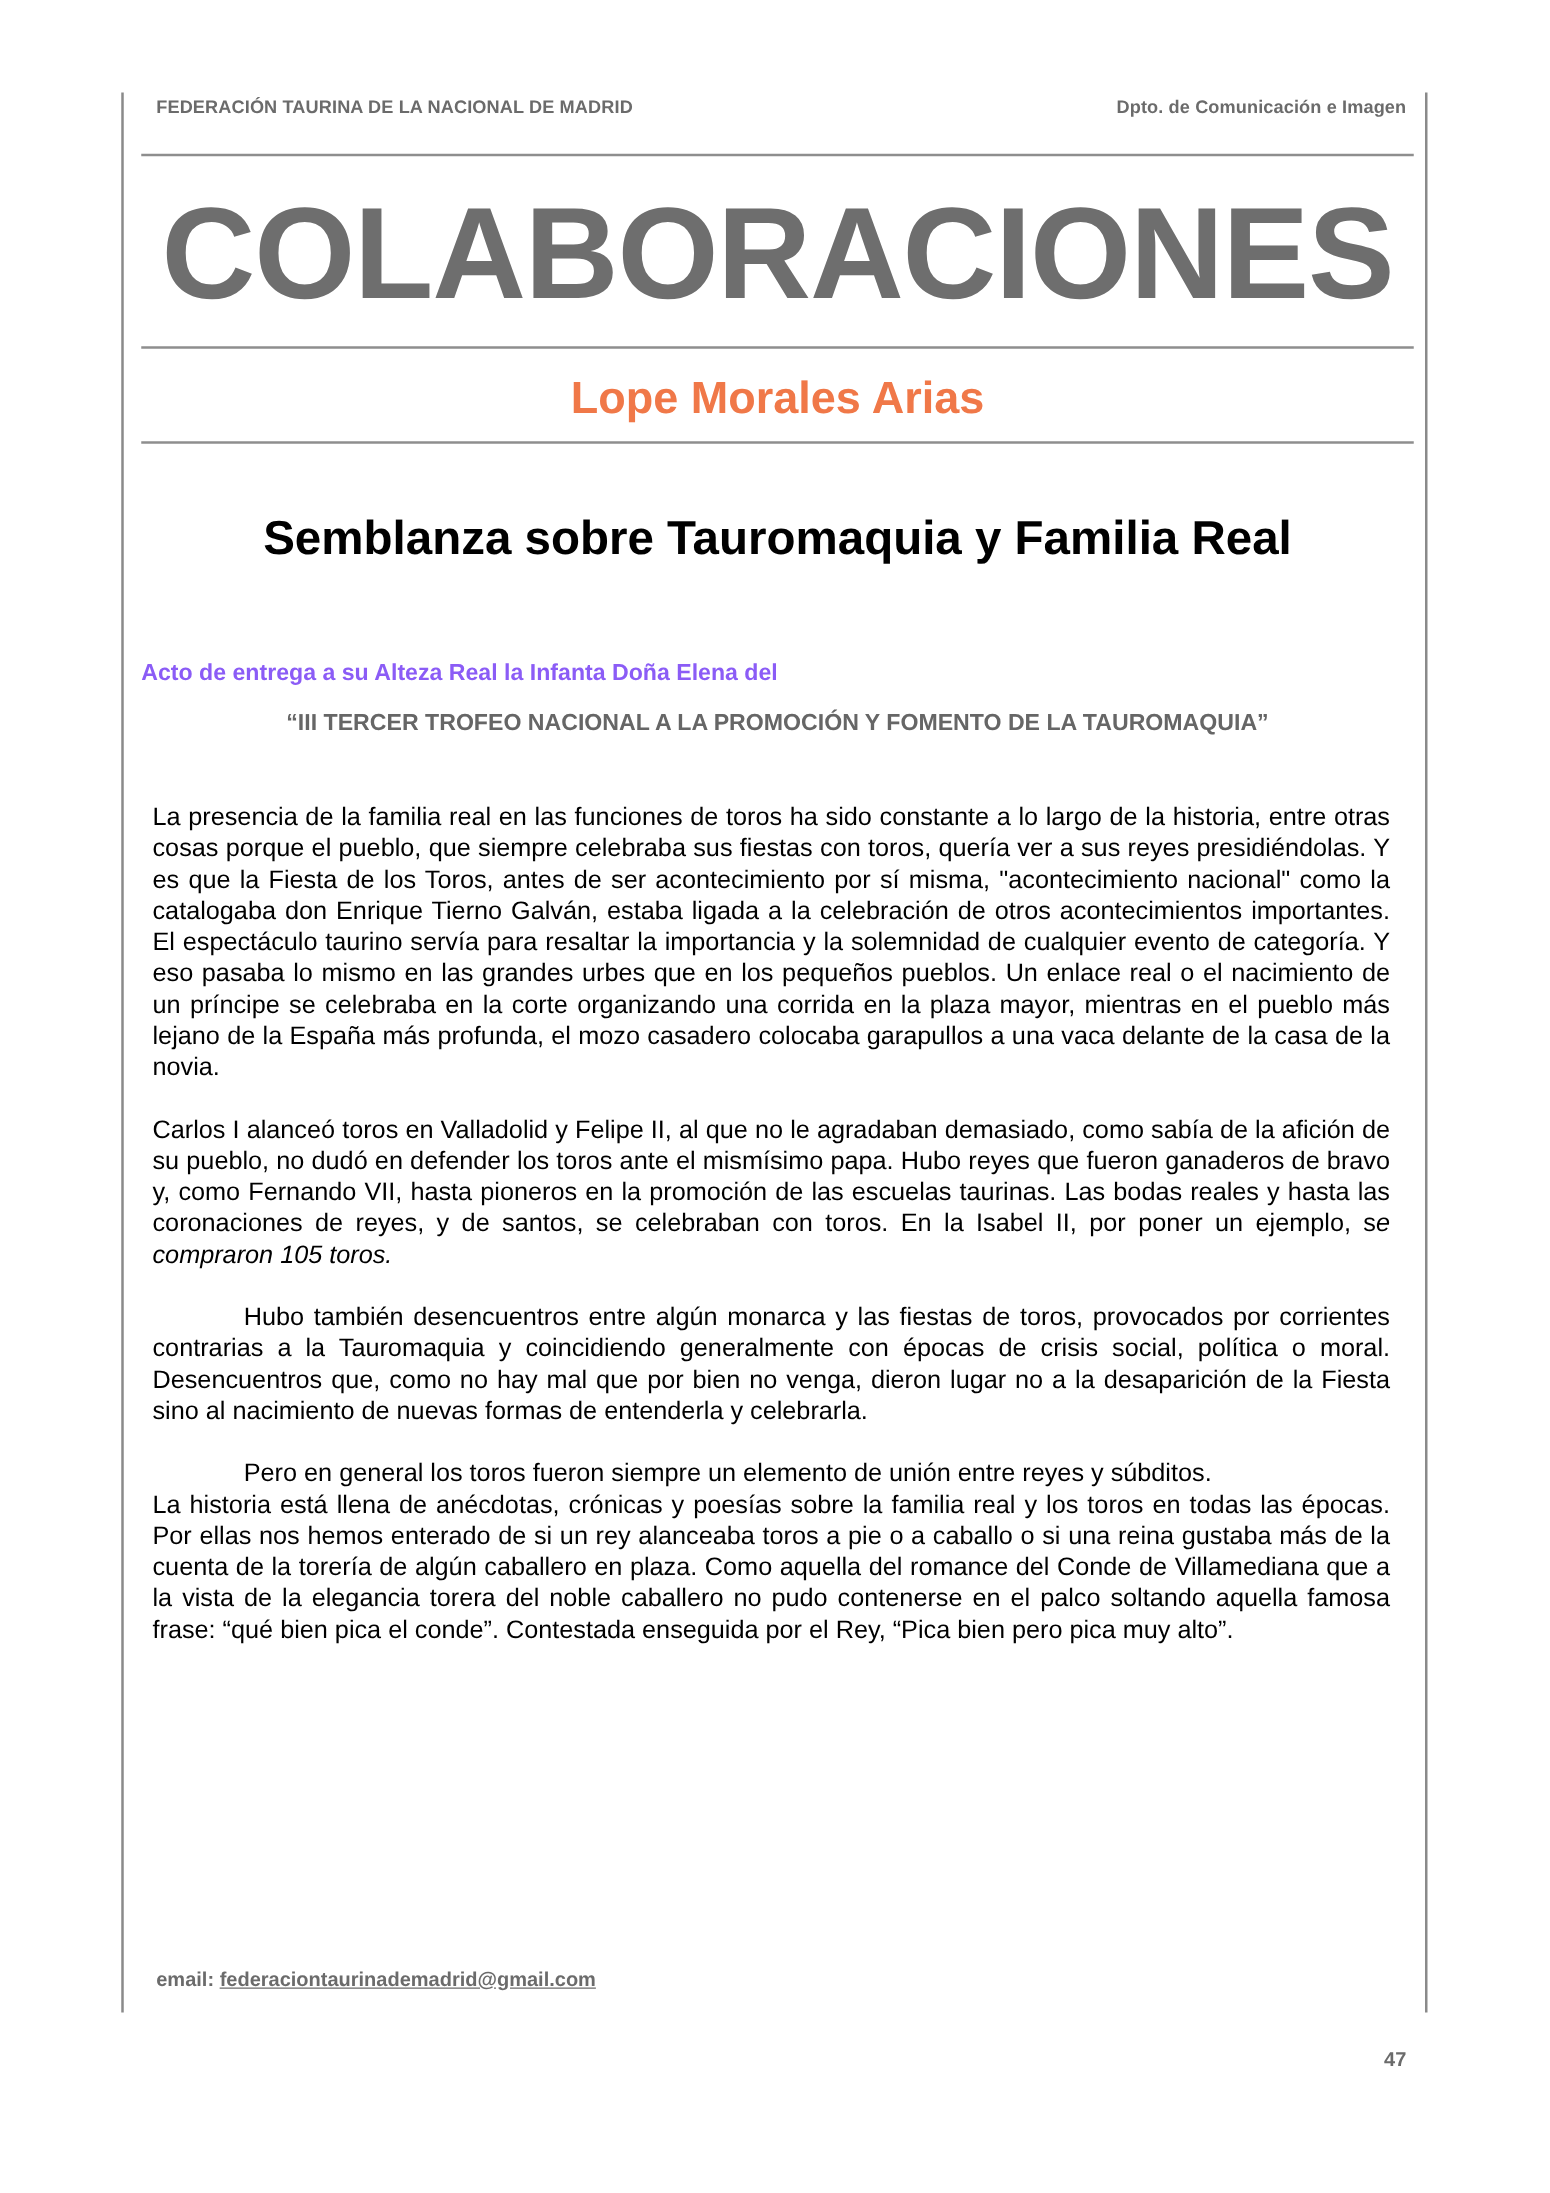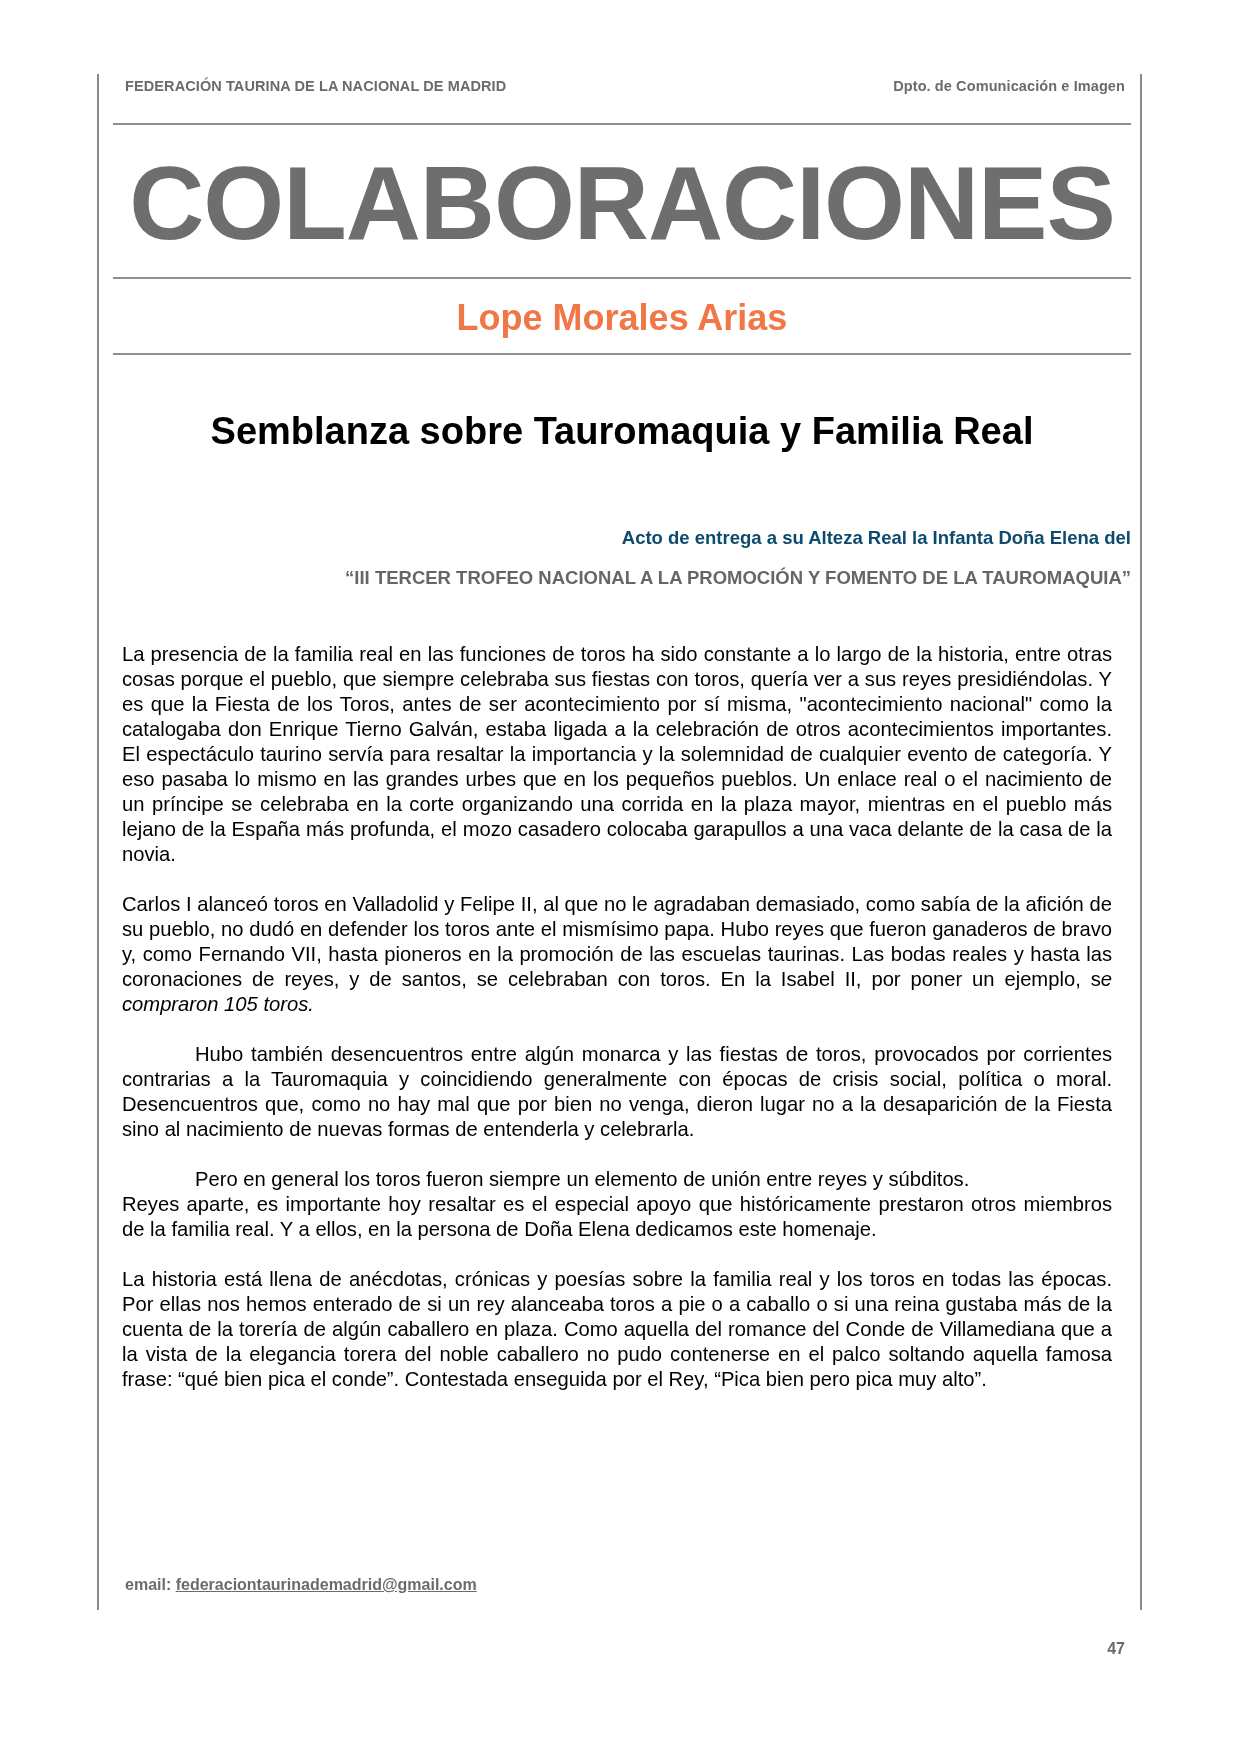--- a/index.html
+++ b/index.html
@@ -11,23 +11,23 @@
   .hrule { position: absolute; left: 113px; width: 1018px; height: 2px; background: #8e8e8e; }
   .hdr { position: absolute; top: 78px; font-size: 14.5px; font-weight: bold; color: #6b6b6b; letter-spacing: 0.1px; }
   .hdr.left { left: 125px; }
   .hdr.right { right: 115px; }
   .big-title { position: absolute; top: 148px; left: 110px; width: 1024px; text-align: center;
                font-size: 104px; font-weight: bold; color: #6e6e6e; letter-spacing: -1px; line-height: 110px; }
   .author { position: absolute; top: 297px; left: 113px; width: 1018px; text-align: center;
             font-size: 36px; font-weight: bold; color: #f07848; }
   .article-title { position: absolute; top: 410px; left: 113px; width: 1018px; text-align: center;
                    font-size: 38px; font-weight: bold; color: #000; }
-  .subtitle1 { position: absolute; top: 527px; left: 113px; width: 1018px; text-align: right;
-               font-size: 18.5px; font-weight: bold; color: #0c4a6e; }
-  .subtitle2 { position: absolute; top: 567px; left: 113px; width: 1018px; text-align: right;
+  .subtitle1 { position: absolute; top: 527px; left: 113px; width: 1018px; text-align: left;
+               font-size: 18.5px; font-weight: bold; color: #8b5cf6; }
+  .subtitle2 { position: absolute; top: 567px; left: 113px; width: 1018px; text-align: center;
                font-size: 18.5px; font-weight: bold; color: #666; }
   .body { position: absolute; left: 122px; width: 990px; font-size: 20.2px; line-height: 25px;
           text-align: justify; color: #000; }
   .body p { margin: 0 0 25px 0; }
   .body p.indent { text-indent: 73px; }
   .body em { font-style: italic; }
   .footer-email { position: absolute; top: 1576px; left: 125px; font-size: 16px; font-weight: bold; color: #6b6b6b; }
   .footer-email a { color: #6b6b6b; text-decoration: underline; }
   .page-num { position: absolute; top: 1640px; right: 115px; font-size: 16px; font-weight: bold; color: #6b6b6b; }
 </style>
@@ -53,21 +53,20 @@
 <div class="article-title">Semblanza sobre Tauromaquia y Familia Real</div>
 
 <div class="subtitle1">Acto de entrega a su Alteza Real la Infanta Doña Elena del</div>
 <div class="subtitle2">“III TERCER TROFEO NACIONAL A LA PROMOCIÓN Y FOMENTO DE LA TAUROMAQUIA”</div>
 
 <div class="body" style="top:642px">
   <p>La presencia de la familia real en las funciones de toros ha sido constante a lo largo de la historia, entre otras cosas porque el pueblo, que  siempre celebraba sus fiestas con toros, quería ver a sus reyes presidiéndolas.  Y es que la Fiesta de los Toros, antes de ser acontecimiento por sí misma, "acontecimiento nacional" como la catalogaba don Enrique Tierno Galván, estaba ligada a la celebración de otros acontecimientos importantes. El espectáculo taurino servía para resaltar la importancia y la solemnidad de cualquier evento de categoría. Y eso pasaba lo mismo en las grandes urbes que en los pequeños  pueblos. Un enlace real o el nacimiento de un príncipe se celebraba en la corte organizando una corrida en la plaza mayor, mientras en el pueblo más lejano de la España más profunda, el mozo casadero colocaba garapullos a una vaca delante de la casa de la novia.</p>
   <p><span>Carlos I alanceó toros en Valladolid y  Felipe II, al que no le agradaban demasiado, como sabía de la afición de su pueblo, no dudó en defender los  toros ante el mismísimo papa. Hubo reyes que fueron ganaderos de bravo y, como Fernando VII, hasta pioneros en la promoción de las escuelas taurinas. Las bodas reales y hasta las coronaciones de reyes, y de santos, se celebraban con toros. En la  Isabel II, por poner un ejemplo, s</span><em>e compraron 105 toros.</em></p>
   <p class="indent">Hubo también desencuentros entre algún monarca y las fiestas de toros, provocados por corrientes contrarias a la Tauromaquia y coincidiendo generalmente con épocas de crisis social, política o moral. Desencuentros que, como no hay mal que por bien no venga, dieron lugar no a la desaparición de la Fiesta sino al nacimiento de nuevas formas de entenderla y celebrarla.</p>
   <p class="indent" style="margin-bottom:0; text-align:left">Pero en general los toros fueron siempre un elemento de unión entre reyes y súbditos.</p>
-  <p>Reyes aparte, es importante hoy resaltar es el especial apoyo que históricamente prestaron otros miembros de la familia real. Y a ellos, en la persona de Doña Elena dedicamos este homenaje.</p>
   <p>La historia está llena de anécdotas, crónicas y poesías sobre la familia real y los toros en todas las épocas.  Por ellas nos hemos enterado de si un rey alanceaba toros a pie o a caballo o si una reina gustaba más de la cuenta de la torería de algún caballero en plaza. Como aquella del romance del Conde de Villamediana que a la vista de la elegancia torera del noble caballero no pudo contenerse en el palco soltando aquella famosa frase:  “qué bien pica el conde”. Contestada enseguida por el Rey, “Pica bien pero pica muy alto”.</p>
 </div>
 
 <div class="footer-email">
   <span>email:</span>
   <a>federaciontaurinademadrid@gmail.com</a>
 </div>
 <div class="page-num">47</div>
 
 </body></html>

